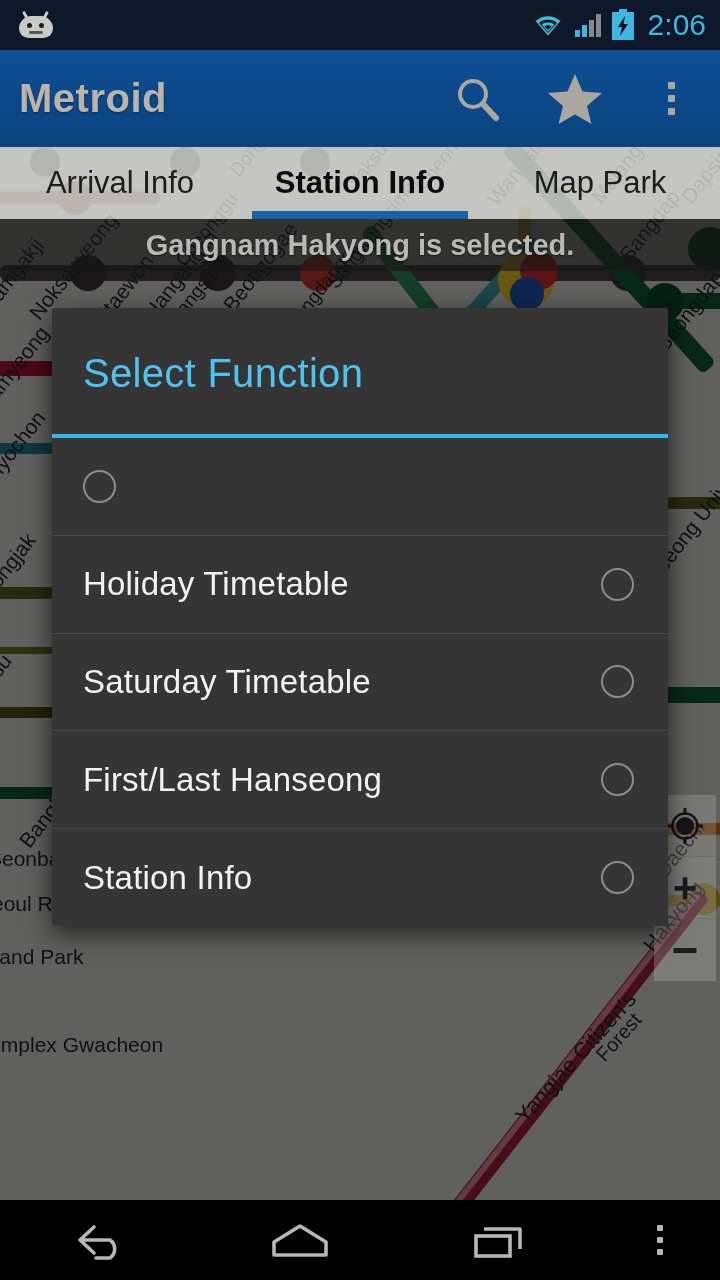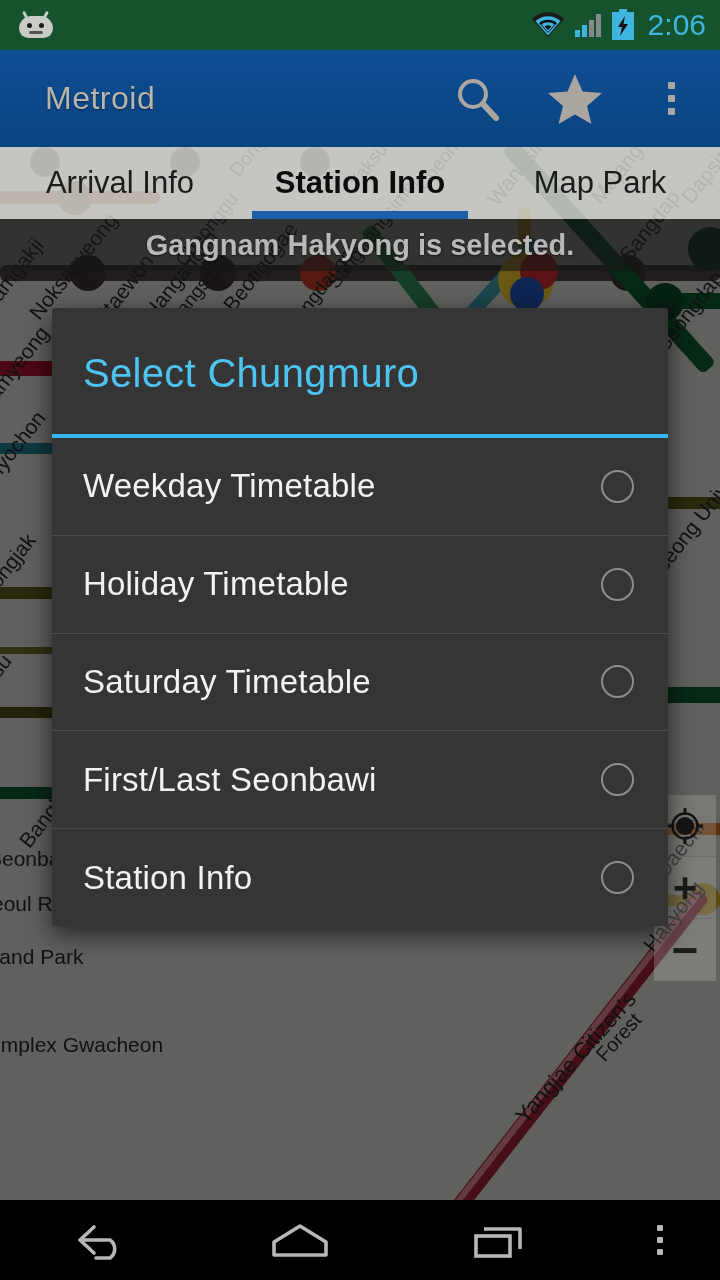--- a/index.html
+++ b/index.html
@@ -4,21 +4,21 @@
 <style>
   * { margin:0; padding:0; box-sizing:border-box; }
   html,body { width:720px; height:1280px; overflow:hidden; background:#000; }
   body { font-family:"Liberation Sans", sans-serif; -webkit-font-smoothing:antialiased; }
 
   #screen { position:relative; width:720px; height:1280px; overflow:hidden; background:#000; }
 
   
   #status-bar {
     position:absolute; left:0; top:0; width:720px; height:50px;
-    background:#14532d; display:flex; align-items:center;
+    background:#0f172a; display:flex; align-items:center;
     padding:0 14px 0 16px;
   }
   #status-left { display:flex; align-items:center; flex:1; }
   #status-right { display:flex; align-items:center; gap:9px; }
   .droid-head {
     position:relative; width:40px; height:26px;
   }
   .droid-head .body {
     position:absolute; left:3px; top:4px; width:34px; height:22px;
     background:#c9cbc6; border-radius:17px 17px 13px 13px;
@@ -51,21 +51,21 @@
   .sigbars i:nth-child(4){ height:23px; background:#85898c; }
 
   
   #action-bar {
     position:absolute; left:0; top:50px; width:720px; height:97px;
     background:#0d4b8f;
     background:linear-gradient(#0f4f95,#0a437f);
     display:flex; align-items:center;
   }
   #app-logo {
-    margin-left:45px; color:#b9b4ac; font-size:32px; font-weight:normal;
+    margin-left:19px; color:#b9b4ac; font-size:40px; font-weight:bold;
     letter-spacing:0.5px; text-shadow:0 1px 2px rgba(0,0,0,.45);
   }
   #spinner {
     margin-left:30px; position:relative; display:flex; align-items:flex-end;
     min-width:110px; height:60px;
   }
   #spinner-label {
     color:#9aa6b5; font-size:30px; position:absolute; left:0; top:12px;
     white-space:nowrap;
   }
@@ -374,39 +374,38 @@
         <rect x="9" y="0" width="8" height="4" fill="#3fb6e0"></rect>
         <rect x="2" y="3" width="22" height="28" fill="#3fb6e0"></rect>
         <polygon points="15,7 8,18 12,18 10,27 18,15 13.5,15" fill="#111"></polygon>
       </svg>
       <span id="status-time">2:06</span>
     </div>
   </div>
 
   <div id="dialog">
     <div id="dialog-title-wrap">
-      <span id="dialog-title">Select Chungmuro</span>
+      <span id="dialog-title">Select Function</span>
       <span id="dialog-title-divider"></span>
     </div>
 
     <div id="dialog-list">
       <div class="dlg-row">
-        <span class="dlg-row-label">Weekday Timetable</span>
         <span class="radio"></span>
       </div>
       <div class="dlg-row">
         <span class="dlg-row-label">Holiday Timetable</span>
         <span class="radio"></span>
       </div>
       <div class="dlg-row">
         <span class="dlg-row-label">Saturday Timetable</span>
         <span class="radio"></span>
       </div>
       <div class="dlg-row">
-        <span class="dlg-row-label">First/Last Seonbawi</span>
+        <span class="dlg-row-label">First/Last Hanseong</span>
         <span class="radio"></span>
       </div>
       <div class="dlg-row">
         <span class="dlg-row-label">Station Info</span>
         <span class="radio"></span>
       </div>
     </div>
   </div>
 
   <div id="nav-bar">

